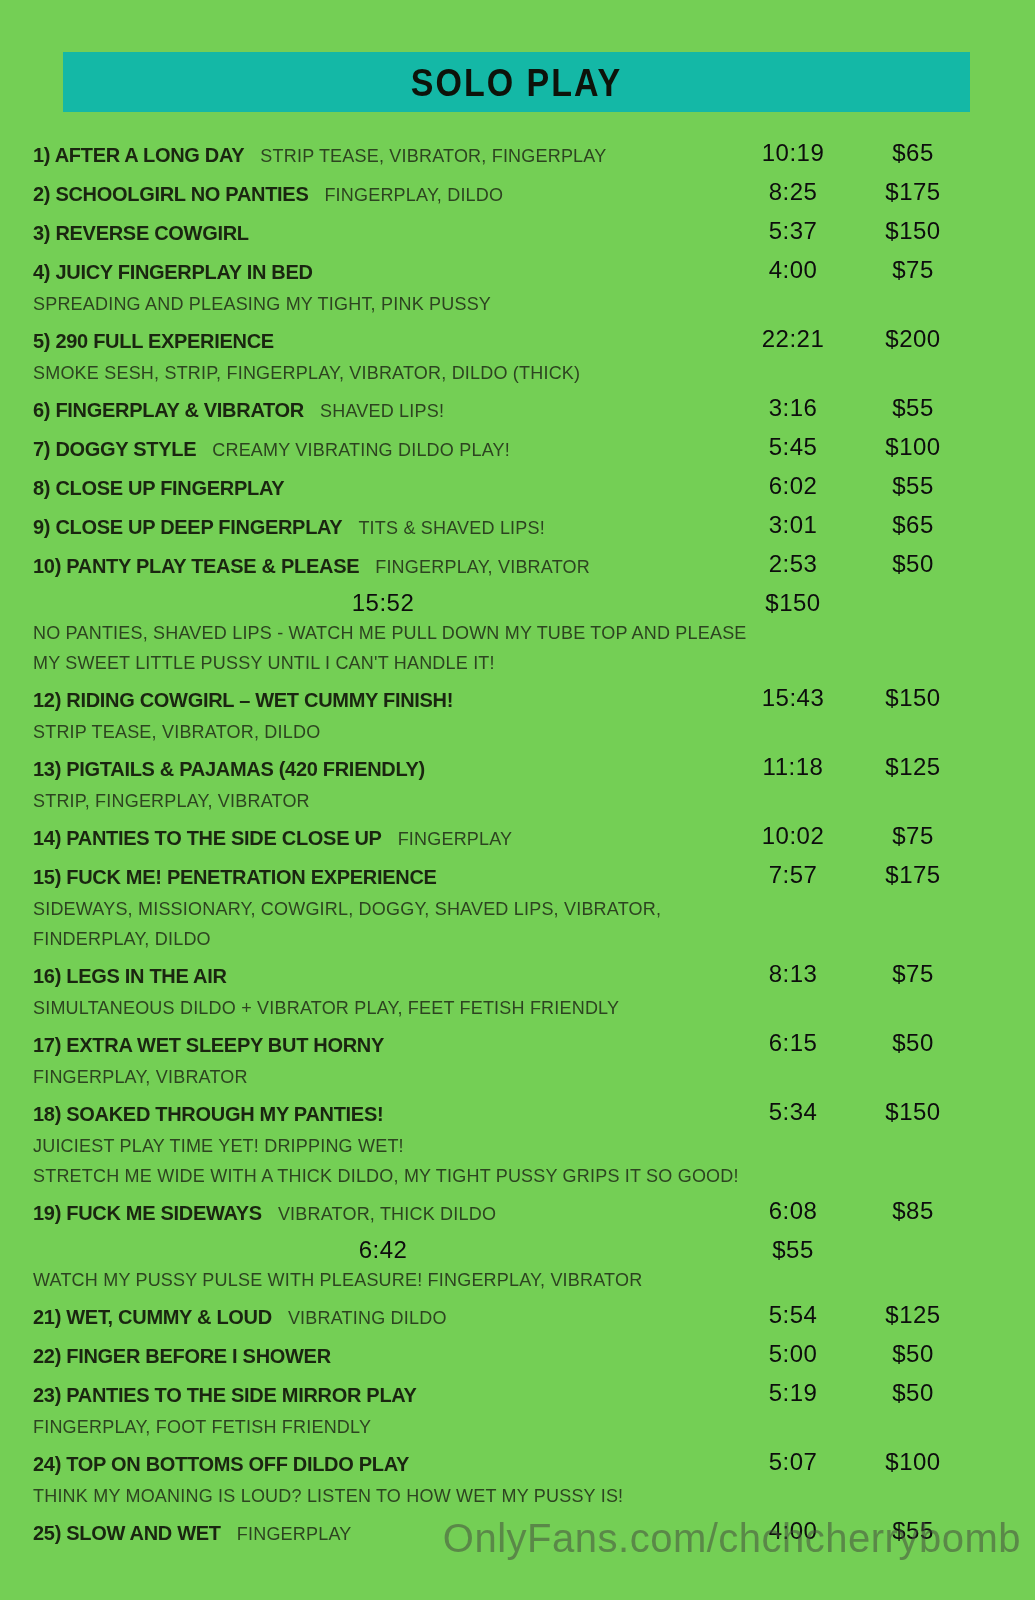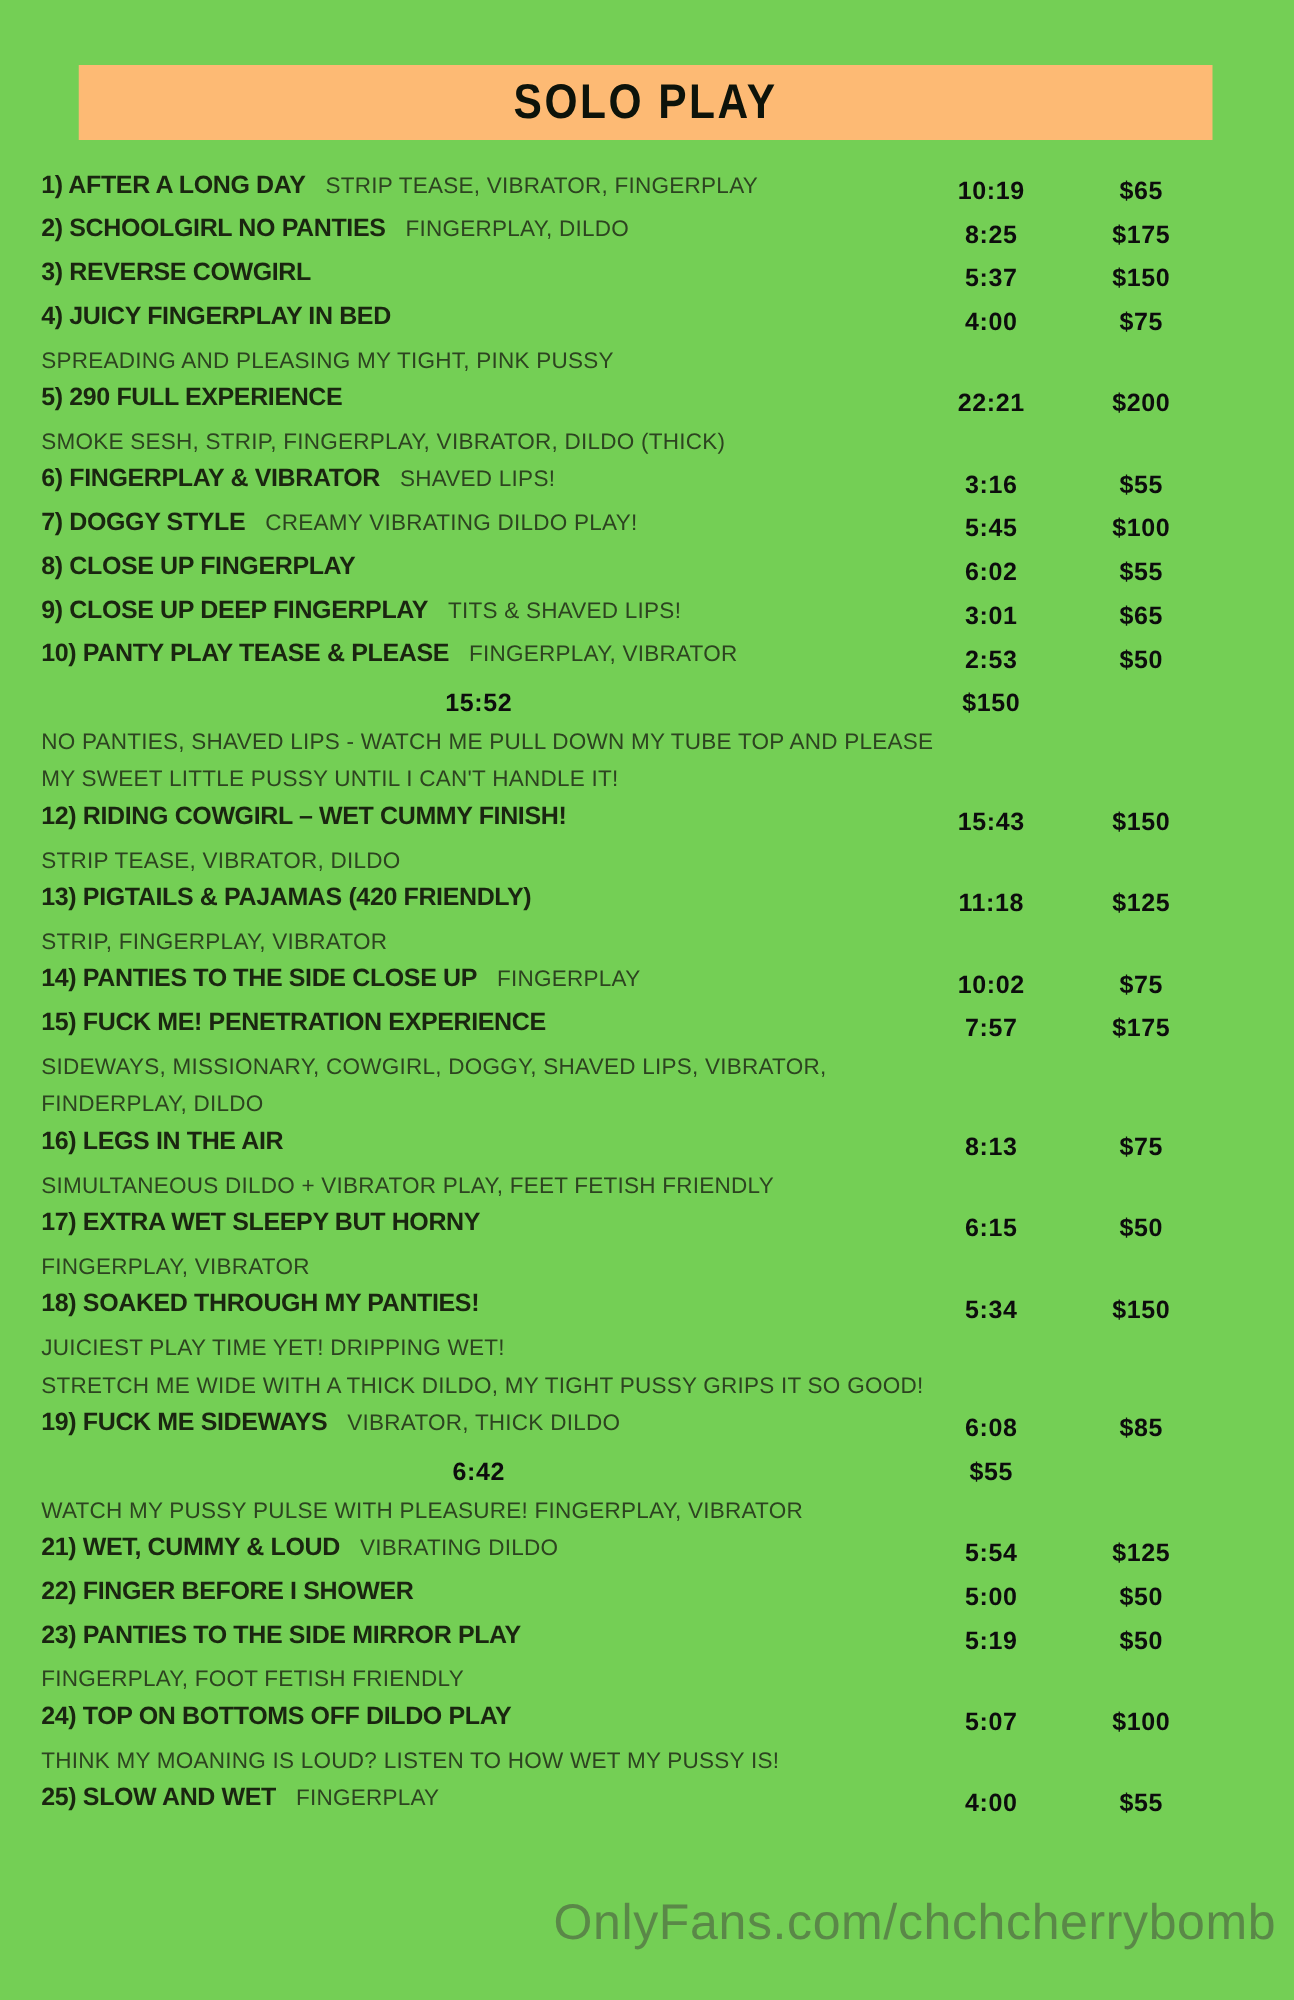--- a/index.html
+++ b/index.html
@@ -13,21 +13,21 @@
     font-family: "Liberation Sans", sans-serif;
     overflow: hidden;
     position: relative;
   }
   .header-bar {
     position: absolute;
     left: 63px;
     top: 52px;
     width: 907px;
     height: 60px;
-    background: #fdba74;
+    background: #14b8a6;
     display: flex;
     align-items: center;
     justify-content: center;
   }
   .header-title {
     font-weight: 700;
     font-size: 34px;
     letter-spacing: 2px;
     color: #0d130a;
     transform: scaleY(1.15);
@@ -40,40 +40,40 @@
     padding: 0 62px 0 33px;
     box-sizing: border-box;
   }
   .item {
     display: grid;
     grid-template-columns: 1fr 120px 120px;
     align-items: start;
     margin-bottom: 5px;
   }
   .title-line {
-    line-height: 17px;
+    line-height: 31px;
     padding-top: 2px;
   }
   .item-title {
     font-weight: 700;
     font-size: 20px;
     color: #1a2610;
     letter-spacing: -0.3px;
   }
   .inline-desc {
     font-weight: 400;
     font-size: 18px;
     color: #2d4420;
     margin-left: 16px;
     letter-spacing: 0.2px;
   }
   .item-time, .item-price {
     text-align: center;
-    font-weight: 700;
-    font-size: 20px;
+    font-weight: 400;
+    font-size: 24px;
     color: #0d0d0d;
     line-height: 30px;
     letter-spacing: 0.5px;
   }
   .desc-line {
     grid-column: 1 / -1;
     font-size: 18px;
     color: #2d4420;
     line-height: 30px;
     letter-spacing: 0.2px;

